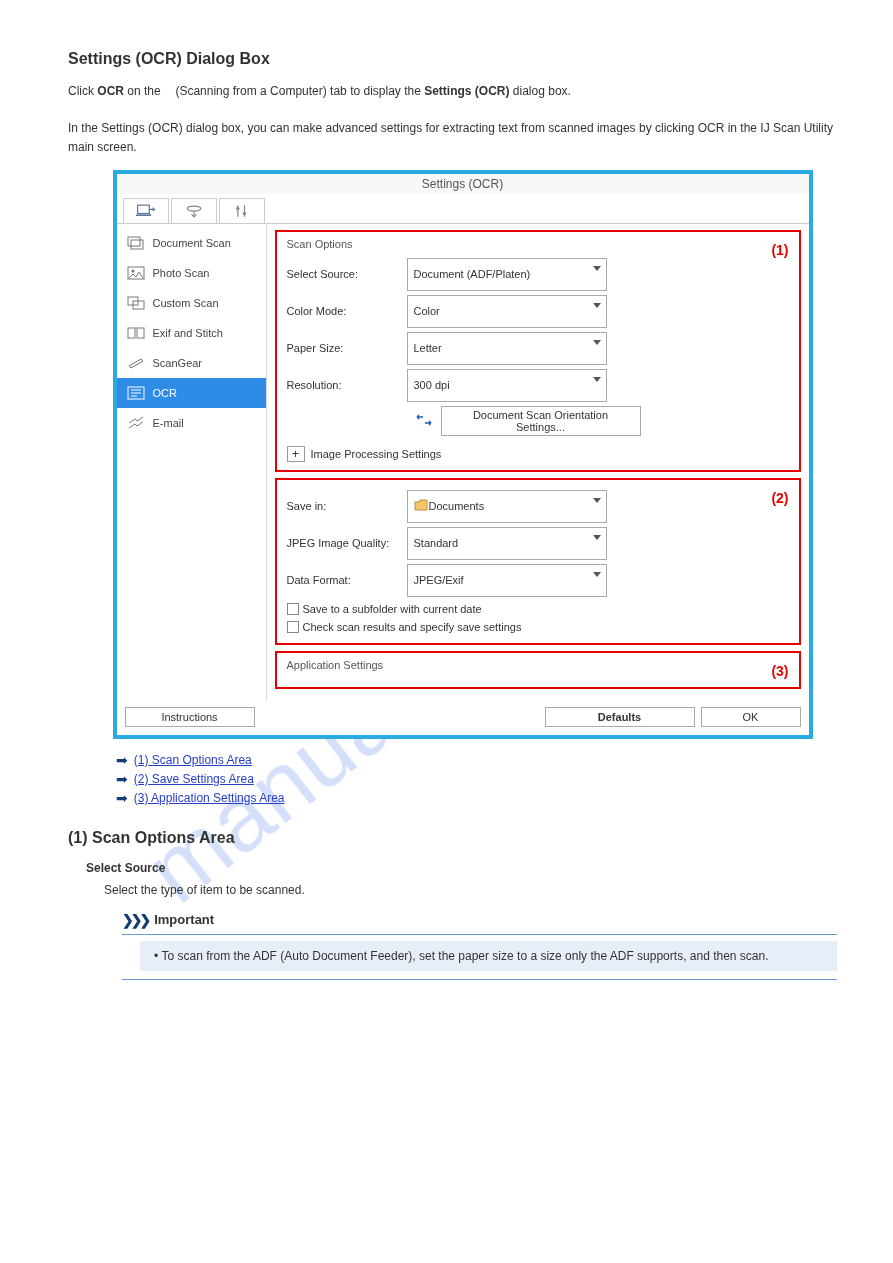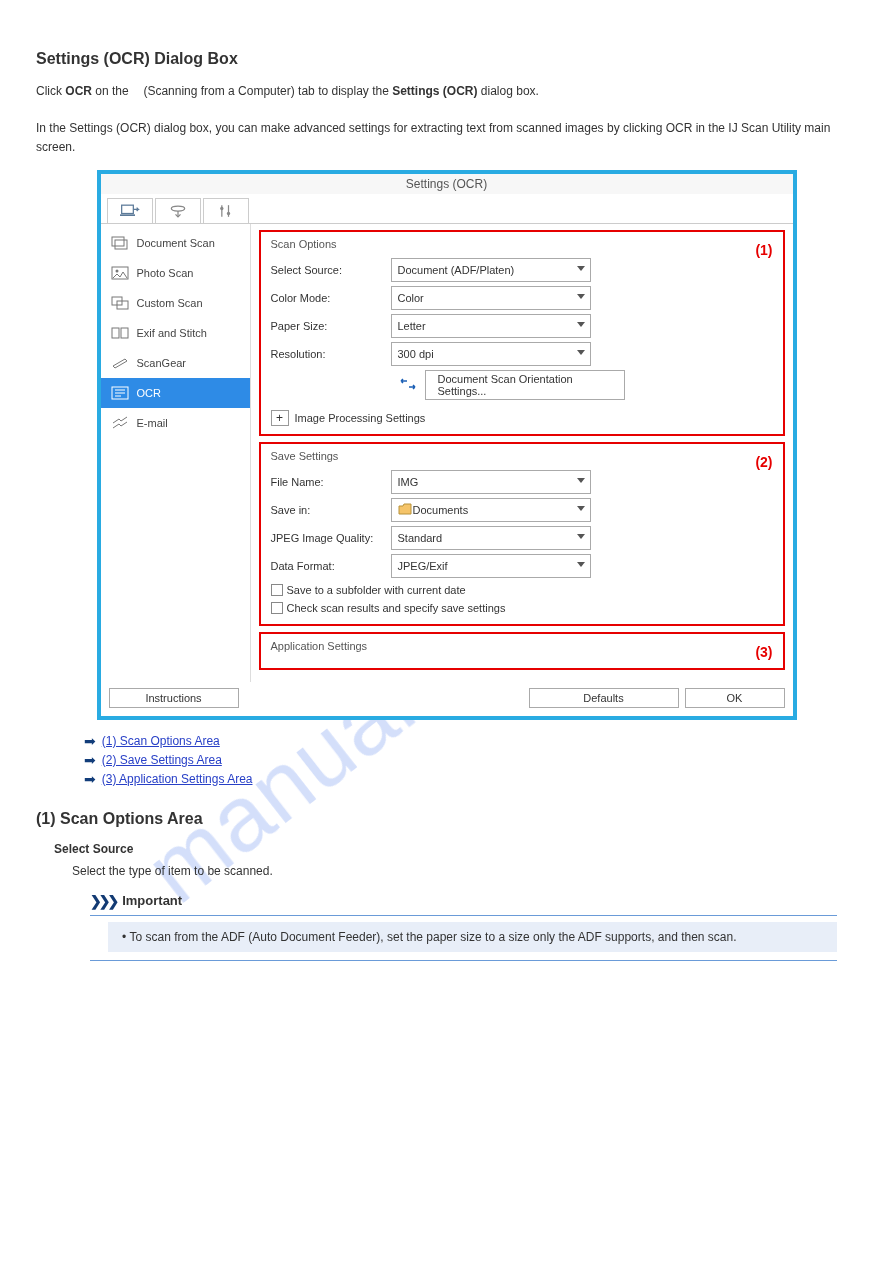--- a/index.html
+++ b/index.html
@@ -1,51 +1,51 @@
 <!DOCTYPE html>
 <html><head>
 <meta charset="utf-8">
 <style>
   * { box-sizing: border-box; margin: 0; padding: 0; font-family: Arial, sans-serif; }
   body { background: #fff; width: 893px; font-size: 12px; color: #333; }
-  .page { padding: 40px 36px; }
+  .page { padding: 40px 36px; margin-left: 32px; }
   .heading { font-size: 16px; font-weight: bold; margin: 10px 0 8px; }
   .para { font-size: 12px; line-height: 1.6; margin: 6px 0 12px 0; }
   .dialog-wrap { border: 4px solid #29abe2; background:#fff; margin: 8px auto 14px; width: 700px; }
   .title-bar { text-align:center; font-size:12px; padding:3px 0; background:#f7f7f7; color:#555;}
   .tabs-row { display:flex; border-bottom:1px solid #ccc; padding:4px 6px 0; gap:2px; }
   .tab { border:1px solid #ccc; border-bottom:none; padding:4px 12px; background:#fff; display:flex; align-items:center; justify-content:center; }
   .tab svg { width:20px; height:16px; }
   .dialog-body { display:flex; }
   .sidebar { width:150px; border-right:1px solid #ddd; padding-top:4px;}
   .side-item { display:flex; align-items:center; gap:8px; padding:8px 10px; font-size:11px; color:#444; cursor:default; }
   .side-item.active { background:#2e8be6; color:#fff; }
   .side-item .ic { width:18px; height:14px; flex:0 0 18px; display:flex; align-items:center; justify-content:center;}
   .content { flex:1; padding:6px 8px; position:relative; font-size:11px; }
   .group { border:2px solid #e60000; padding:6px 10px 8px; margin-bottom:6px; position:relative; }
   .group-label { font-size:11px; color:#555; margin-bottom:8px; display:block; }
   .callout { position:absolute; right:10px; top:10px; color:#e60000; font-weight:bold; font-size:14px; }
   .row { display:flex; align-items:center; margin:4px 0; }
   .row label { width:120px; font-size:11px; color:#333; }
-  .combo { flex:0 0 200px; border:1px solid #aaa; height:24px; padding:0 18px 0 6px; font-size:11px; background:#fff; position:relative; display:flex; align-items:center; }
+  .combo { flex:0 0 200px; border:1px solid #aaa; height:33px; padding:0 18px 0 6px; font-size:11px; background:#fff; position:relative; display:flex; align-items:center; }
   .combo::after { content:""; position:absolute; right:5px; top:7px; border-left:4px solid transparent; border-right:4px solid transparent; border-top:5px solid #555; }
   .orient-row { display:flex; align-items:center; gap:6px; margin-left:126px; margin-top:4px;}
   .dup-ic svg{width:22px;height:14px;}
-  .orient-btn { border:1px solid #aaa; padding:2px 12px; font-size:11px; flex:1; max-width:200px; }
+  .orient-btn { border:1px solid #aaa; padding:2px 12px; font-size:11px; flex:1; text-align:center; max-width:200px; }
   .plus-row { display:flex; align-items:center; gap:6px; margin-top:10px;}
   .plus-box { border:1px solid #999; width:18px; height:16px; text-align:center; font-size:12px; line-height:14px; }
   .chk-row { display:flex; align-items:center; gap:4px; margin:6px 0 2px; font-size:11px;}
   .chk { width:12px; height:12px; border:1px solid #888; }
   .folder-ic svg{width:14px;height:12px;}
   .with-icon { display:flex; align-items:center; gap:1px;}
   .bottom-row { display:flex; gap:6px; padding:6px 8px 8px; align-items:center;}
   .btn { border:1px solid #aaa; padding:3px 0; font-size:11px; text-align:center; }
   .btn-inst { width:130px; }
   .spacer { flex:1; }
-  .btn-def { width:150px; }
+  .btn-def { width:150px;font-weight:bold; }
   .btn-ok { width:100px; }
   .arrow-list { margin: 4px 0 24px 48px; }
   .arrow-row { display:flex; align-items:center; gap:6px; margin:5px 0;}
   .arrow-row .arr { color:#123d7a; font-size:14px; line-height:1;}
   .arrow-row a { color:#2840c7; text-decoration:underline; font-size:12px;}
   .important-hdr { display:flex; align-items:center; gap:6px; margin:6px 0 6px 54px;}
   .important-hdr .chev { letter-spacing:-3px; color:#123a73; font-size:14px; font-weight:bold;}
   .important-hdr .txt { font-weight:bold; font-size:13px;}
   .hr-line { border:none; border-top:1px solid #6a9bd8; margin:2px 20px 6px 54px;}
   .note-block { background:#e8eef8; padding:8px 14px; margin:0 20px 8px 72px; font-size:12px;}
@@ -206,27 +206,20 @@
             <div class="orient-btn">Document Scan Orientation Settings...</div>
           </div>
           <div class="plus-row">
               <div class="plus-box">+</div>
               <span>Image Processing Settings</span>
             </div>
         </div>
 
         <div class="group">
           <span class="callout">(2)</span>
-          <span class="group-label">Save Settings</span>
-          <div class="row">
-              <label>File Name:</label>
-              <div class="combo">
-                <span>IMG</span>
-              </div>
-            </div>
           <div class="row">
               <label>Save in:</label>
               <div class="combo with-icon">
                 <span class="folder-ic"><svg viewBox="0 0 14 12">
                     <path d="M1 3 l4 0 l1 -2 l7 0 l0 10 l-12 0 z" fill="#f5c469" stroke="#b8923a"></path>
                   </svg></span>
                 <span>Documents</span>
               </div>
             </div>
           <div class="row">

